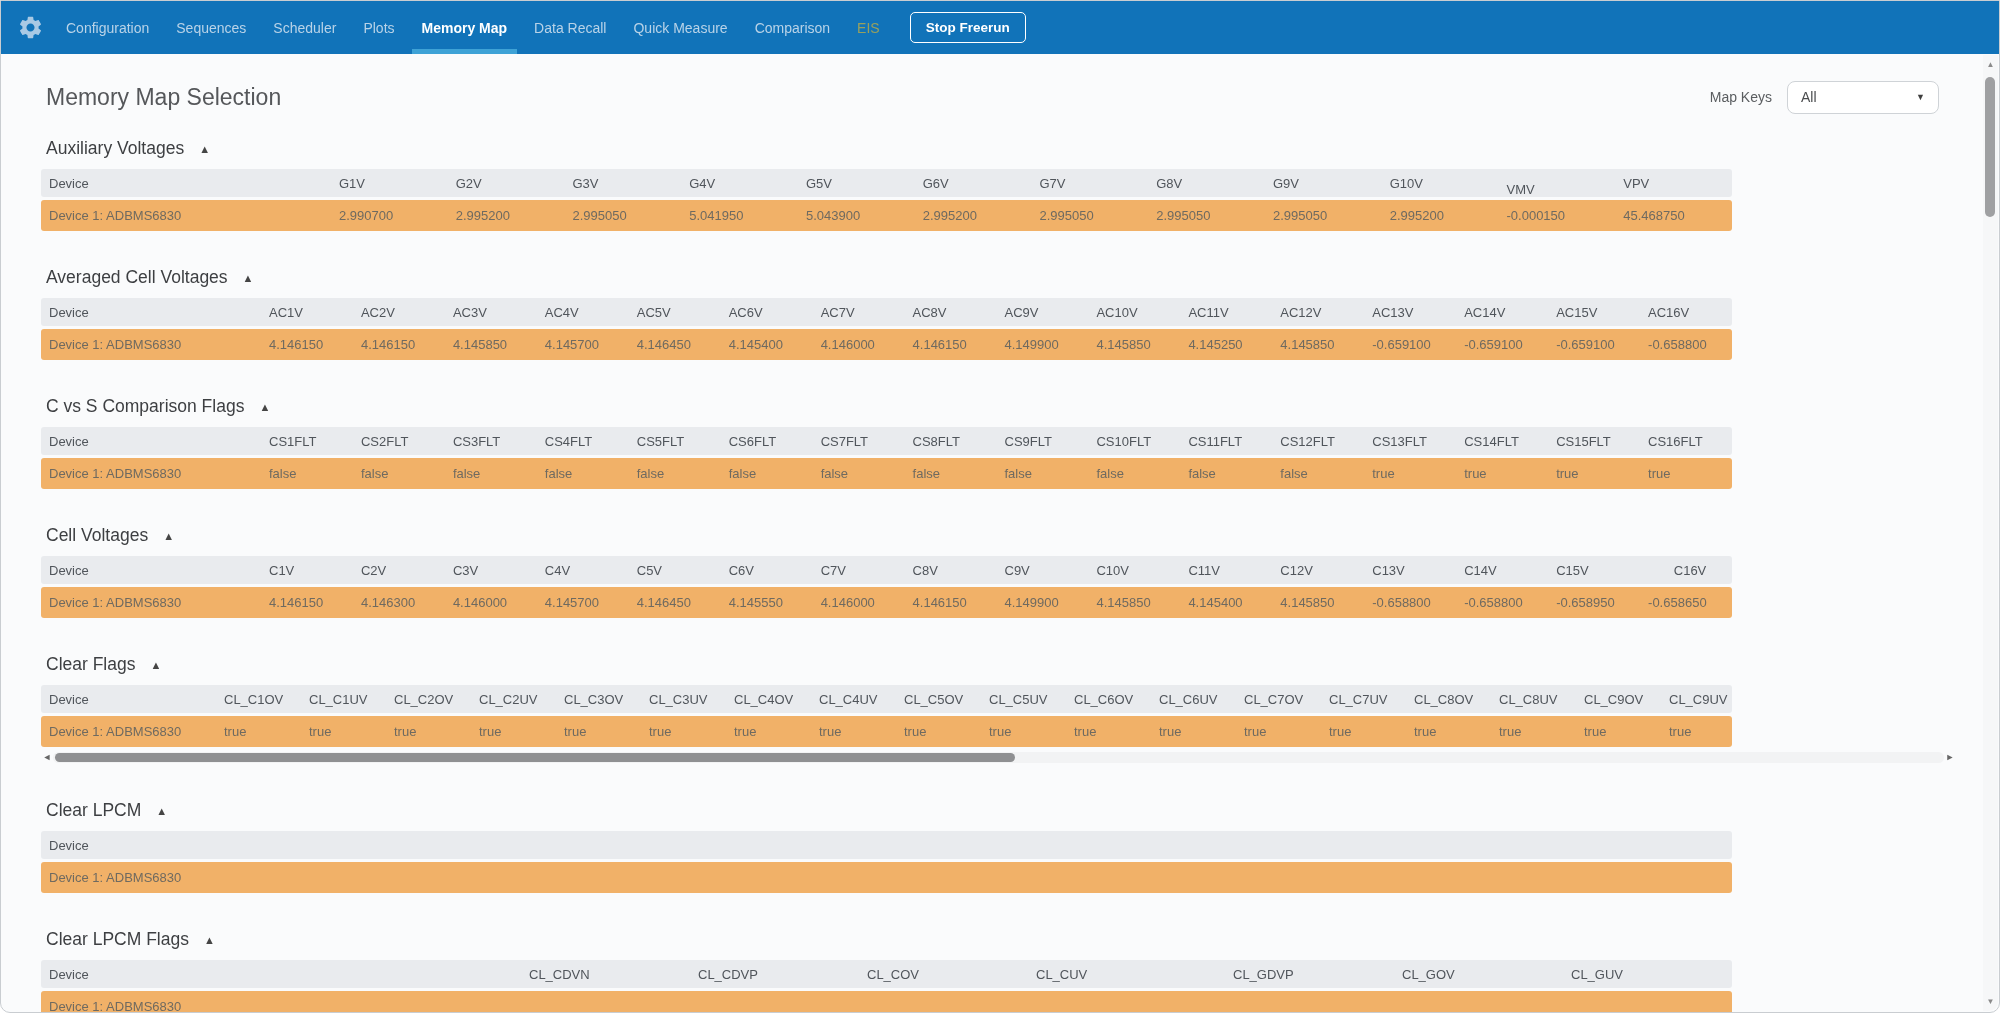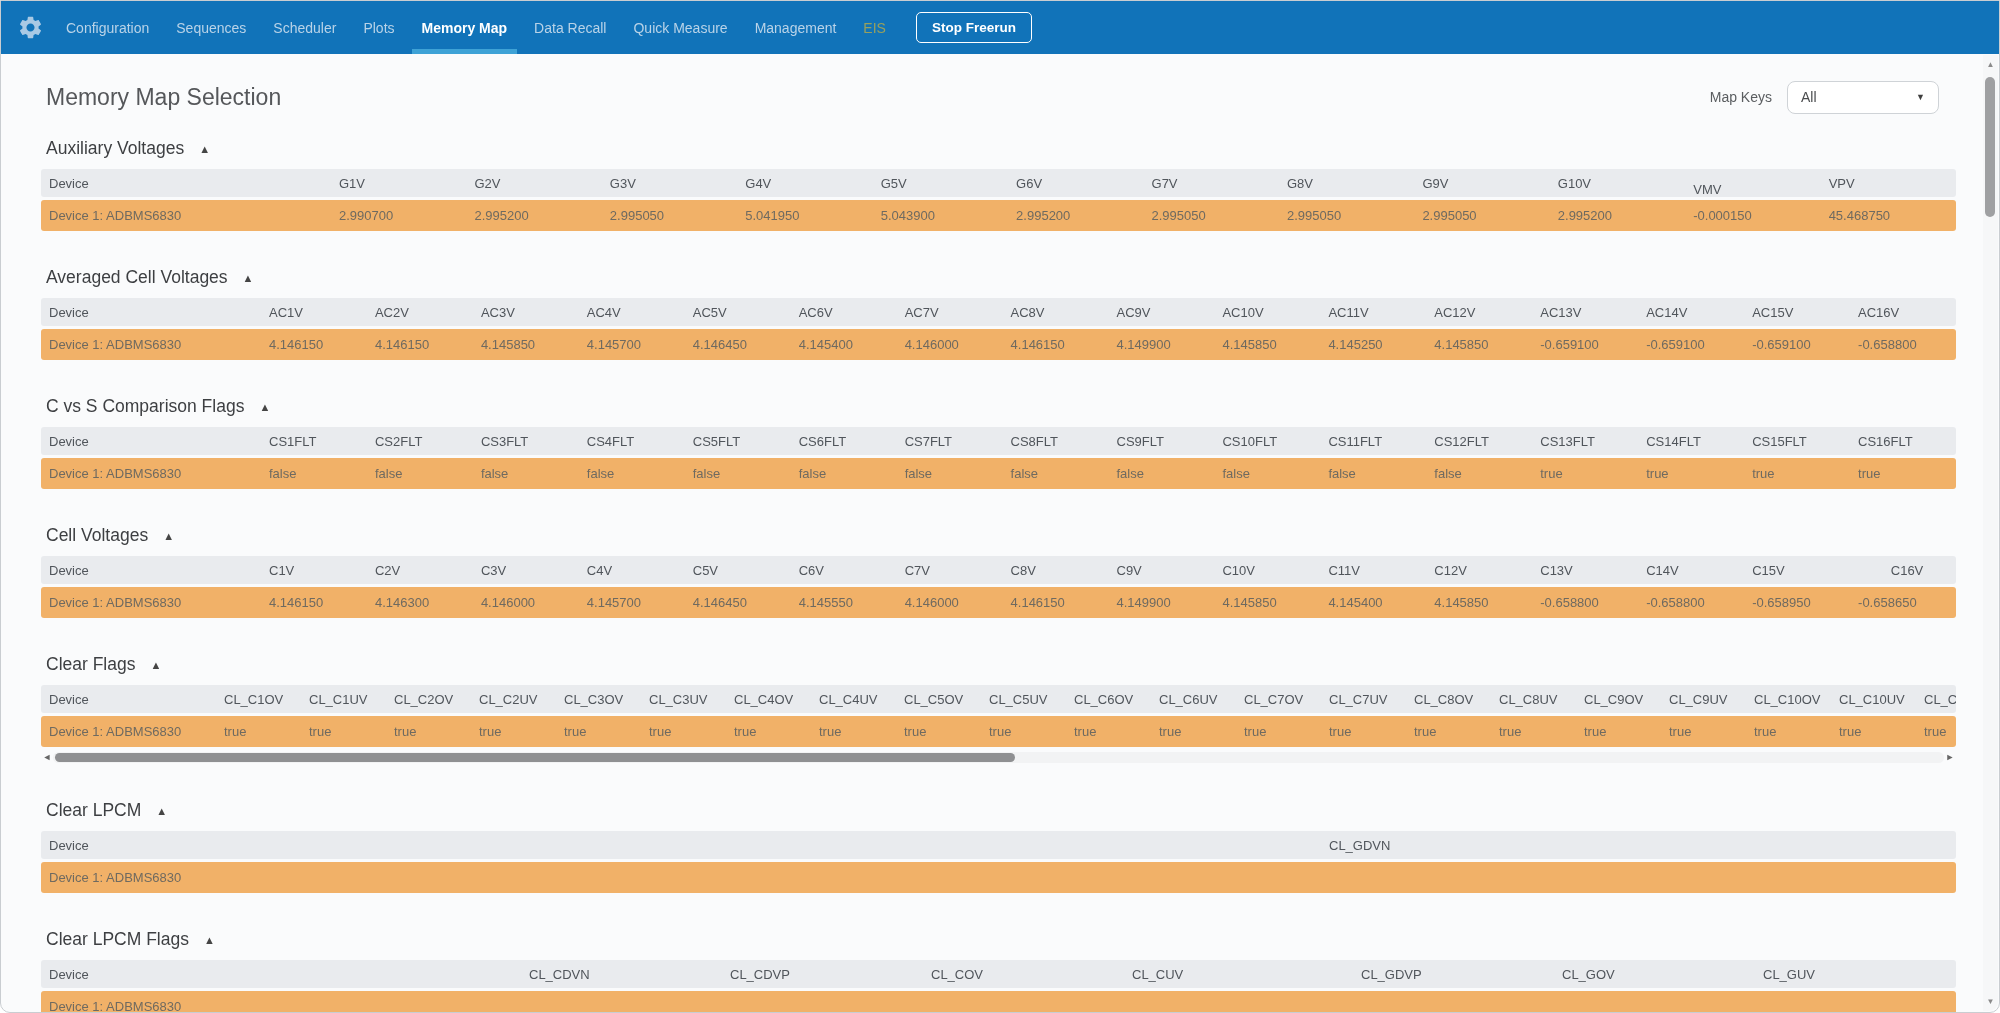--- a/index.html
+++ b/index.html
@@ -35,21 +35,21 @@
             display:flex; align-items:center; justify-content:space-between; padding:0 13px; cursor:pointer; }
   .select-value { font-size:14px; color:#4a4c4e; }
   .caret { font-size:9px; color:#3f3f3f; }
 
   
   .content { padding:0 40px; }
   .section { margin-top:36px; }
   .section:first-child { margin-top:24px; }
   .sec-title { display:flex; align-items:center; gap:15px; font-size:17.5px; color:#3d3f42; padding-left:5px; margin-bottom:10px; cursor:pointer; }
   .tri { font-size:11px; color:#454545; }
-  .twrap { width:1915px; }
+  .twrap { width:1691px; }
   .twrap.clip { overflow:hidden; }
   .thr { display:flex; height:28px; align-items:center; background:#e9ebee; border-radius:3px; margin-bottom:3px; }
   .tdr { display:flex; height:31px; align-items:center; background:#f1b168; border-radius:3px; cursor:pointer; }
   .th { font-size:13px; color:#50555b; padding-left:8px; white-space:nowrap; overflow:hidden; }
   .td { font-size:13px; color:#6f6a60; padding-left:8px; white-space:nowrap; overflow:hidden; }
 
   
   .hscroll { display:flex; align-items:center; height:13px; margin-top:4px; width:1915px; }
   .hs-arrow { font-size:9px; color:#666; width:12px; text-align:center; line-height:13px; cursor:pointer; }
   .hs-track { flex:1; height:11px; background:#f2f3f4; border-radius:6px; position:relative; }
@@ -73,21 +73,21 @@
         </svg>
     </span>
     <nav class="nav-items">
         <span class="nav-item">Configuration</span>
         <span class="nav-item">Sequences</span>
         <span class="nav-item">Scheduler</span>
         <span class="nav-item">Plots</span>
         <span class="nav-item active">Memory Map</span>
         <span class="nav-item">Data Recall</span>
         <span class="nav-item">Quick Measure</span>
-        <span class="nav-item">Management</span>
+        <span class="nav-item">Comparison</span>
         <span class="nav-item disabled">EIS</span>
       </nav>
     <button class="stop-btn">Stop Freerun</button>
   </div>
 
   <div class="page-head">
     <div class="page-title">Memory Map Selection</div>
     <div class="mapkeys">
       <span class="mapkeys-label">Map Keys</span>
       <div class="select">
@@ -338,21 +338,20 @@
         </div>
       </section>
       <section class="section">
         <div class="sec-title">
           <span>Clear LPCM</span>
           <span class="tri">▲</span>
         </div>
         <div class="twrap">
           <div class="thr">
             <div class="th" style="flex: 0 0 1280px;">Device</div>
-            <div class="th" style="flex: 1 1 0px;">CL_GDVN</div>
           </div>
           <div class="tdr">
             <div class="td" style="flex: 0 0 1280px;">Device 1: ADBMS6830</div>
             <div class="td" style="flex: 1 1 0px;"></div>
           </div>
         </div>
       </section>
       <section class="section">
         <div class="sec-title">
           <span>Clear LPCM Flags</span>

